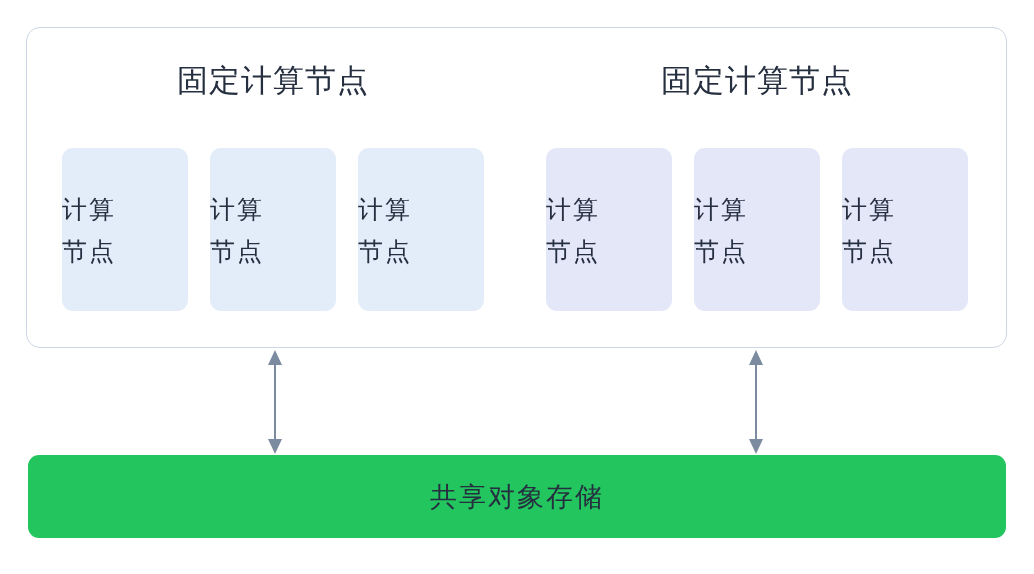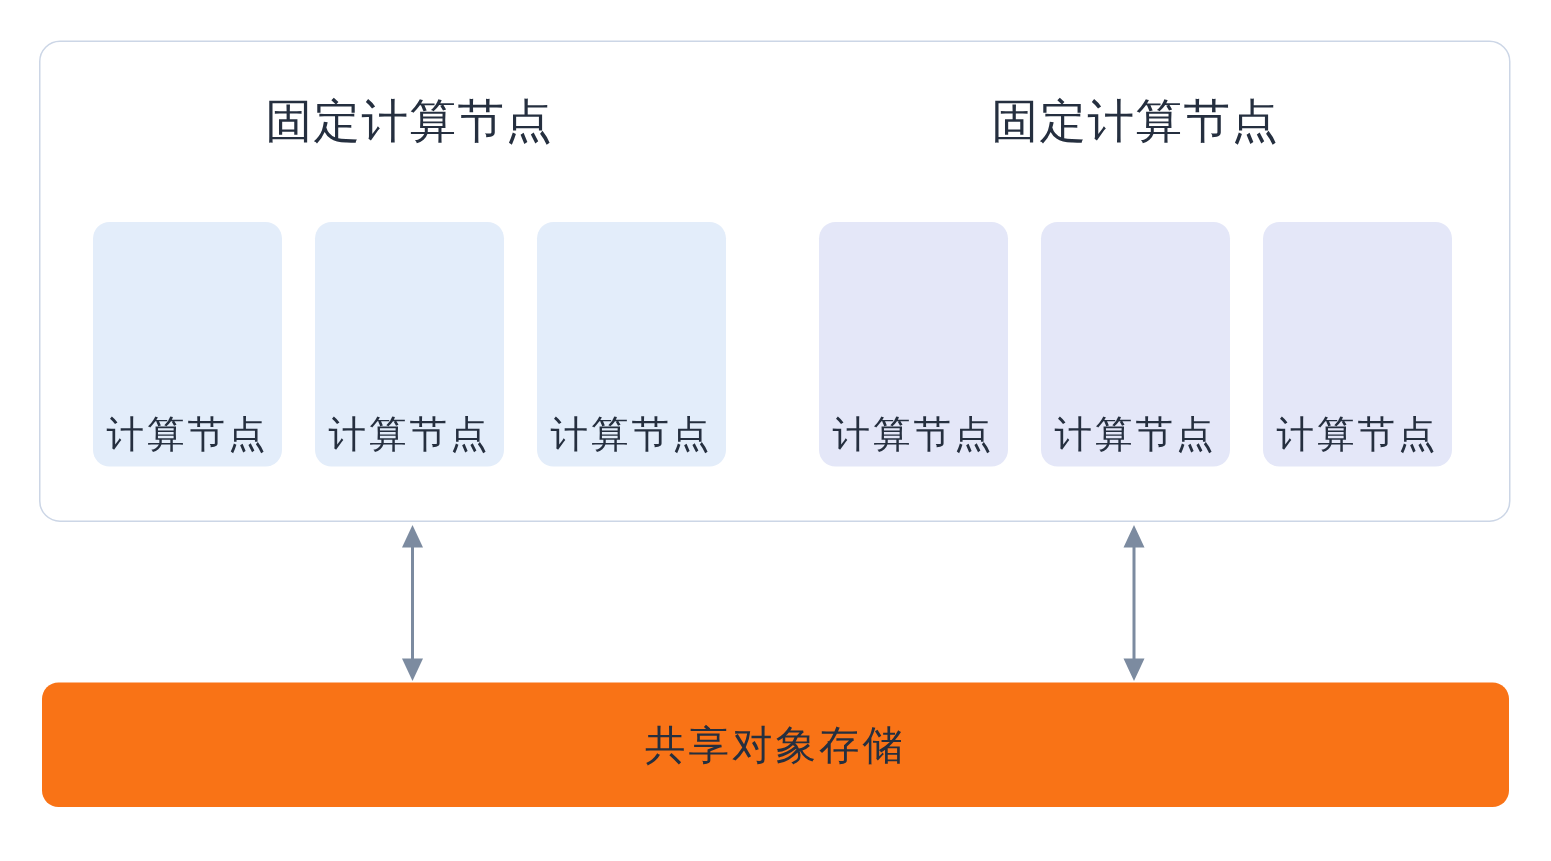--- a/index.html
+++ b/index.html
@@ -50,21 +50,22 @@
   .group-title.elastic { left: 546px; width: 422px; }
 
   
   .node-card {
     position: absolute;
     top: 148px;
     width: 126px;
     height: 163px;
     border-radius: 11px;
     display: flex;
-    align-items: flex-end;
+    flex-direction: column;
+    align-items: flex-start;
     justify-content: center;
     box-sizing: border-box;
   }
   .node-card.fixed   { background: #e3edfa; }
   .node-card.elastic { background: #e4e7f8; }
 
   .node-card .line {
     font-size: 25px;
     line-height: 42px;
     letter-spacing: 2px;
@@ -90,21 +91,21 @@
   .arrow.left  { left: 266px; }
   .arrow.right { left: 747px; }
 
   
   .storage-bar {
     position: absolute;
     left: 28px;
     top: 455px;
     width: 978px;
     height: 83px;
-    background: #f97316;
+    background: #22c55e;
     border-radius: 11px;
     display: flex;
     align-items: center;
     justify-content: center;
   }
   .storage-bar .label {
     font-size: 27px;
     letter-spacing: 2px;
     color: #252f3f;
     white-space: nowrap;

